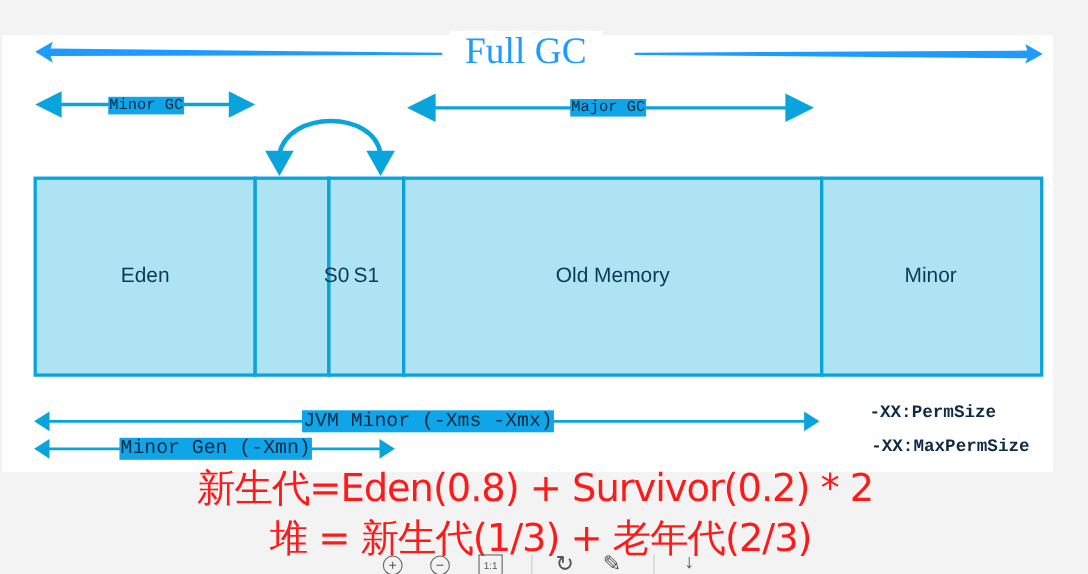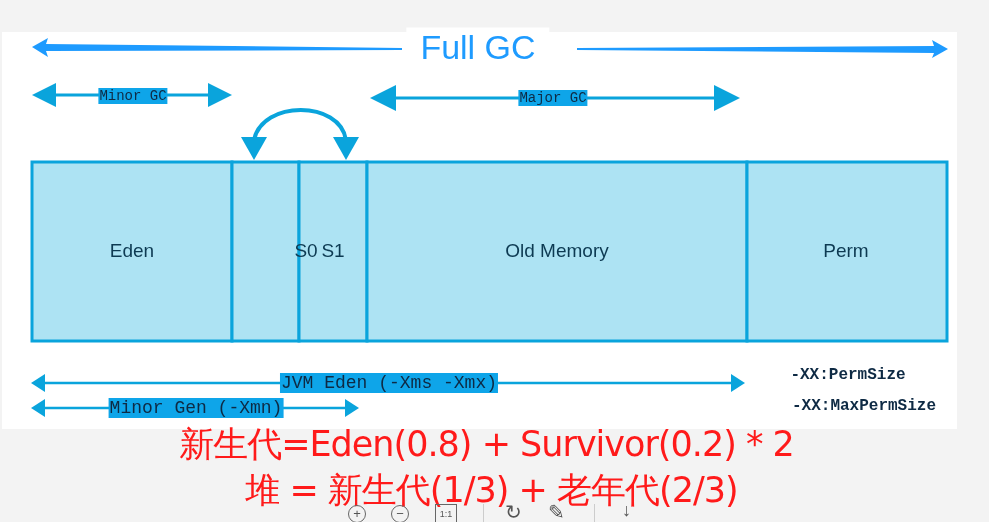--- a/index.html
+++ b/index.html
@@ -22,21 +22,21 @@
   .arrow-label {
     position: absolute; color: #0e2a44; font-size: 14px; white-space: nowrap;
     transform: translate(-50%, -50%); background: #0ea5e9; padding: 0 1px;
     font-family: Liberation Mono, monospace;
   }
   .heap-label { font-size: 18px; color: #0e2a44; }
   .full-gc-label {
     position: absolute; left: 478px; top: 47px;
     transform: translate(-50%, -50%);
     color: #1e9bff; font-size: 34px; white-space: nowrap;
-    font-family: Liberation Sans, sans-serif;
+    font-family: Liberation Serif, serif;
     background: #fff; padding: 0 14px;
   }
   .perm-opt {
     position: absolute; font-weight: bold; font-size: 16px; color: #0e2a44;
     transform: translateX(-50%); white-space: nowrap; font-family: Liberation Mono, monospace;
   }
   .caption {
     position: absolute; left: 0; width: 989px; text-align: center;
     color: #ff1a1a; font-size: 35px; line-height: 40px;
     font-family: "DejaVu Sans", sans-serif; letter-spacing: -1px;
@@ -109,23 +109,23 @@
 </svg>
 
 <div class="full-gc-label">Full GC</div>
 <div class="arrow-label" style="left:133px; top:96px;">Minor GC</div>
 <div class="arrow-label" style="left:553px; top:98px;">Major GC</div>
 
 <div class="region-label" style="left:132px; top:251px;">Eden</div>
 <div class="region-label" style="left:266px; top:251px;margin-left:40px;">S0</div>
 <div class="region-label" style="left:333px; top:251px;">S1</div>
 <div class="region-label" style="left:557px; top:251px;">Old Memory</div>
-<div class="region-label" style="left:846px; top:251px;">Perm</div>
+<div class="region-label" style="left:846px; top:251px;">Minor</div>
 
-<div class="arrow-label heap-label" style="left:389px; top:383px;">JVM Eden (-Xms -Xmx)</div>
+<div class="arrow-label heap-label" style="left:389px; top:383px;">JVM Minor (-Xms -Xmx)</div>
 <div class="arrow-label heap-label" style="left:196px; top:408px;">Minor Gen (-Xmn)</div>
 
 <div class="perm-opt" style="left:848px; top:366px;">-XX:PermSize</div>
 <div class="perm-opt" style="left:864px; top:397px;">-XX:MaxPermSize</div>
 
 <div class="caption" style="top:424px; left:-8px;">新生代=Eden(0.8) + Survivor(0.2) * 2</div>
 <div class="caption" style="top:470px; left:-3px;">堆 = 新生代(1/3) + 老年代(2/3)</div>
 
 <div class="toolbar">
   <div class="tb-btn tb-circle" style="left:18px; top:3px;">+</div>

